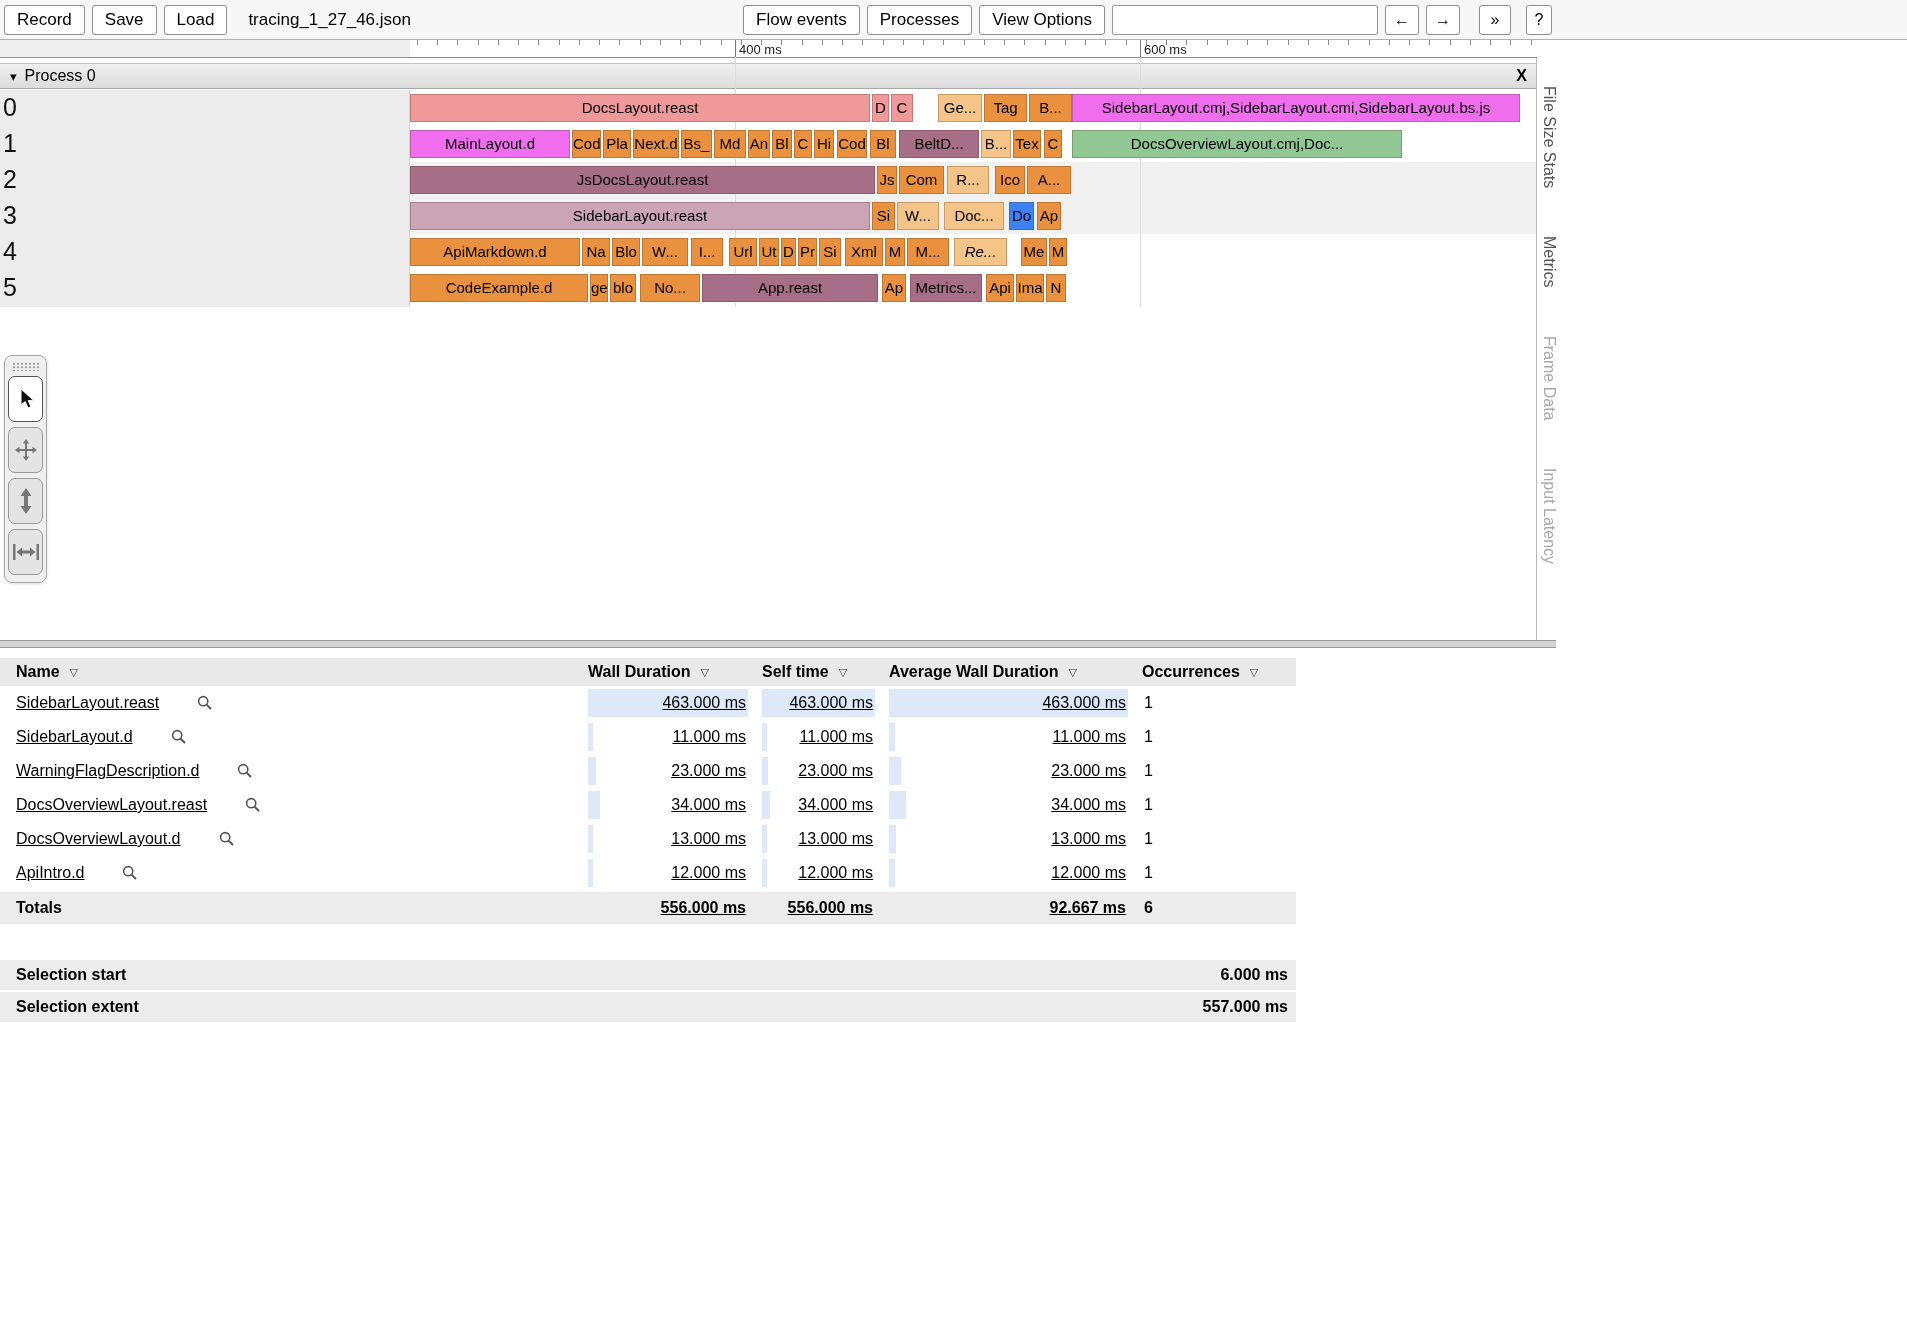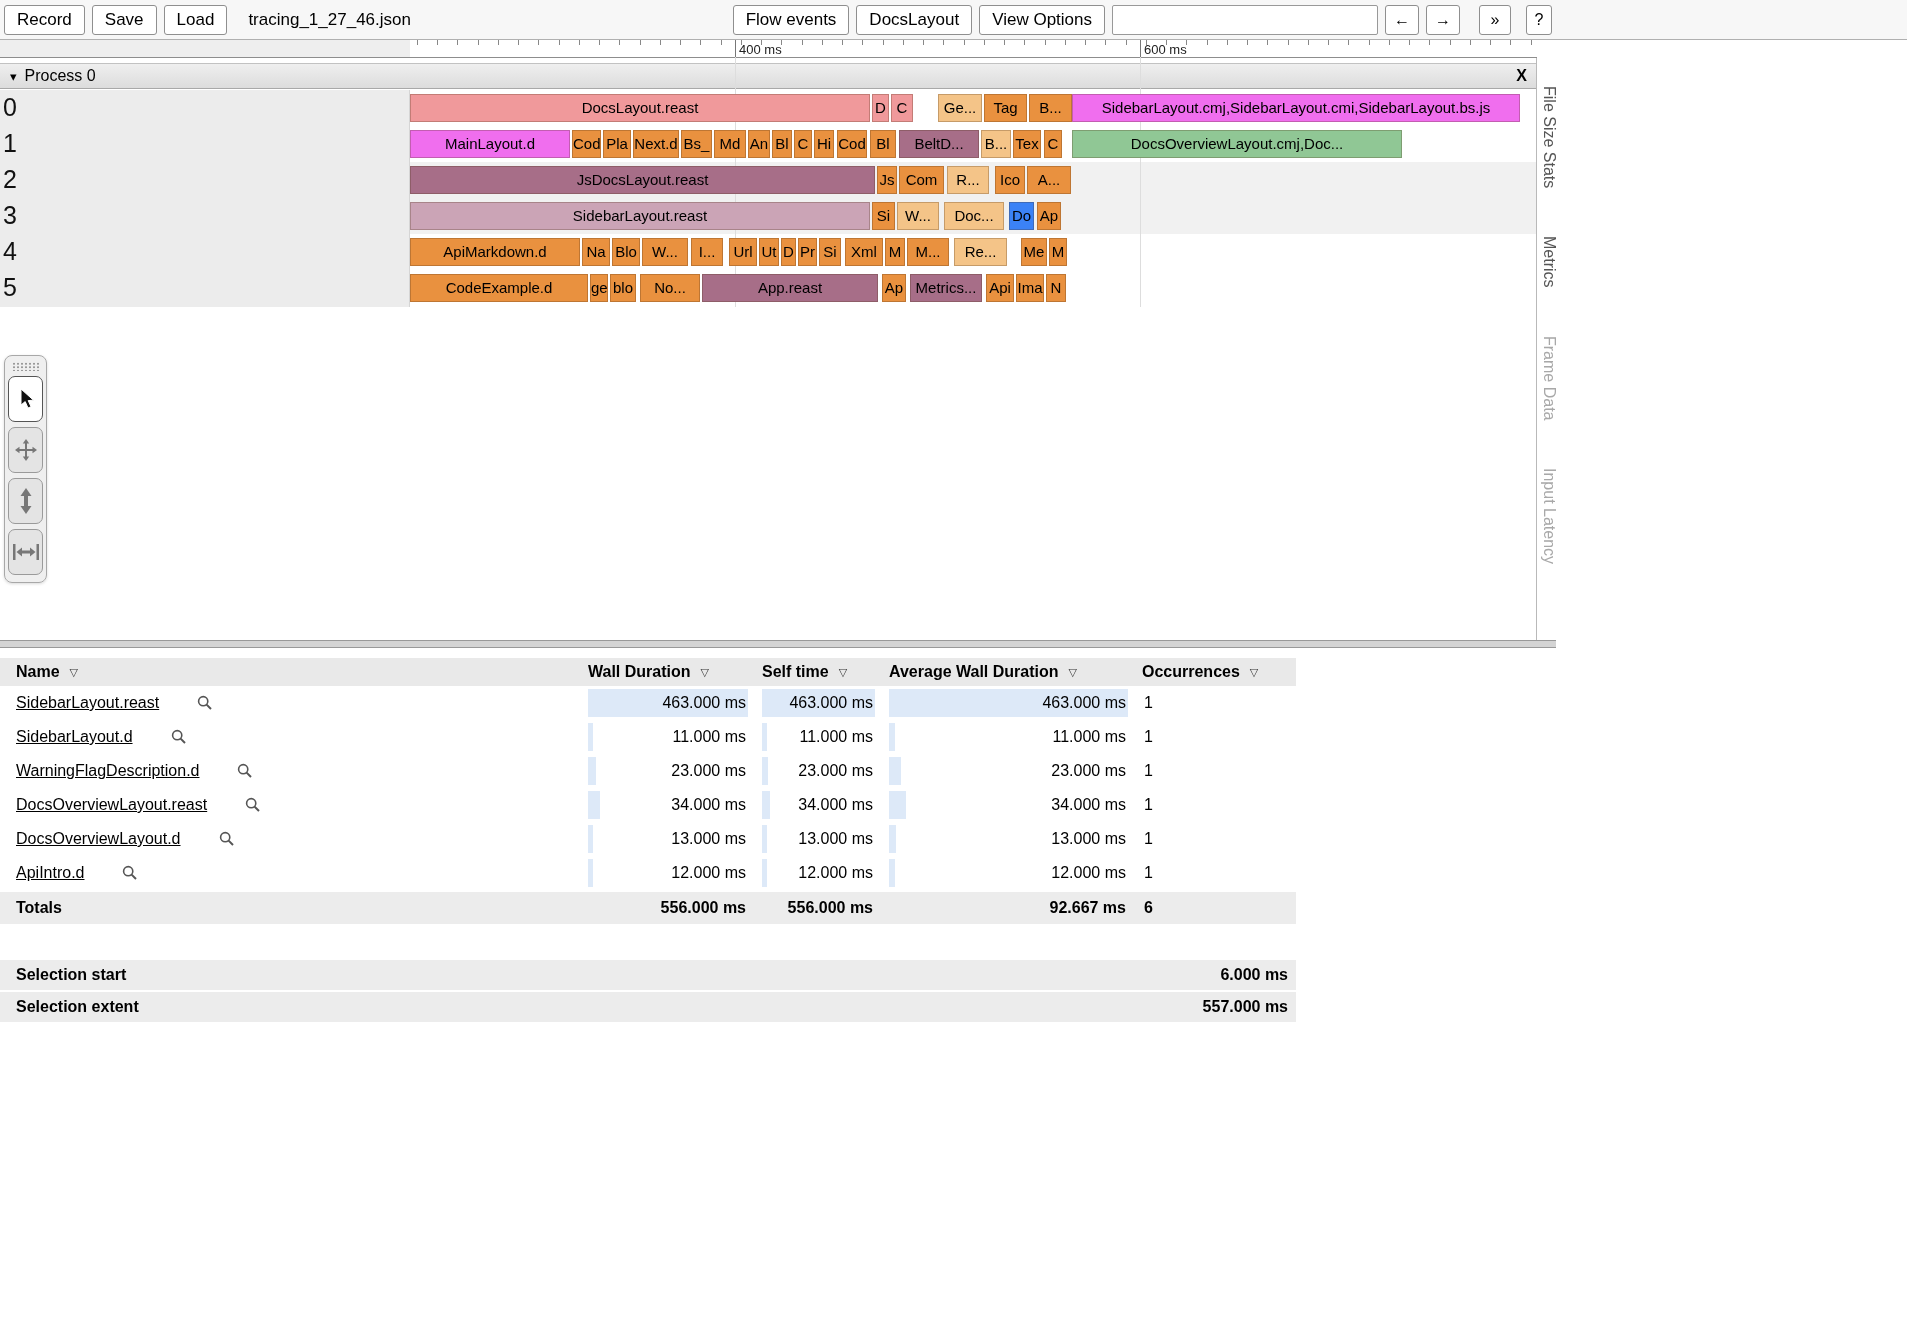--- a/index.html
+++ b/index.html
@@ -67,21 +67,21 @@
   .sel-text { font-weight:bold; font-size:17px; }
   .analysis-tab { margin-left:38px; border:1px solid #8f8f8f; background:#fff; padding:7px 20px; font-size:16px; cursor:pointer; }
   .atable { width:1296px; margin-top:2px; }
   .arow { display:grid; grid-template-columns:588px 160px 14px 113px 14px 239px 14px 154px; align-items:center; height:34px; }
   .arow.header { background:#e9e9e9; height:28px; font-weight:bold; }
   .hdr { display:flex; align-items:center; gap:10px; cursor:pointer; }
   .name-cell { padding-left:16px; display:flex; align-items:center; }
   .sort { font-size:11px; color:#333; font-weight:normal; }
   .cell.num { position:relative; text-align:right; height:100%; line-height:34px; }
   .vbar { position:absolute; left:0; top:3px; bottom:3px; background:var(--bar-blue); min-width:5px; }
-  .cell.num span { position:relative; padding-right:2px; }
+  .cell.num span { position:relative; padding-right:2px;text-decoration:underline; }
   .cell.occ { padding-left:2px; }
   .name-link { text-decoration:underline; cursor:pointer; }
   .mag { margin-left:38px; display:inline-flex; cursor:pointer; }
   .arow.totals { background:#ececec; font-weight:bold; height:32px; margin-top:2px; }
   .arow.totals .cell.num { line-height:32px; }
   .gap { height:100%; }
   .sel-info { margin-top:36px; width:1296px; }
   .sel-row { display:flex; justify-content:space-between; background:#ececec; height:30px; line-height:30px;
              font-weight:bold; padding:0 8px 0 16px; margin-bottom:2px; }
 </style>
@@ -91,21 +91,21 @@
 <div class="app">
 
   <div class="toolbar">
     <div class="toolbar-inner">
       <button class="btn">Record</button>
       <button class="btn">Save</button>
       <button class="btn">Load</button>
       <span class="filename">tracing_1_27_46.json</span>
       <span class="spacer"></span>
       <button class="btn">Flow events</button>
-      <button class="btn">DocsLayout</button>
+      <button class="btn">Processes</button>
       <button class="btn">View Options</button>
       <input class="search" type="text" value="" style="">
       <button class="btn nav">←</button>
       <button class="btn nav">→</button>
       <button class="btn nav more">»</button>
       <button class="btn nav help">?</button>
     </div>
   </div>
 
   <div class="timeline">
@@ -235,21 +235,21 @@
           <div class="slice" style="left: 232px; width: 46px; background: rgb(233, 145, 63);">W...</div>
           <div class="slice" style="left: 281px; width: 32px; background: rgb(233, 145, 63);">I...</div>
           <div class="slice" style="left: 319px; width: 28px; background: rgb(233, 145, 63);">Url</div>
           <div class="slice" style="left: 349px; width: 20px; background: rgb(233, 145, 63);">Ut</div>
           <div class="slice" style="left: 371px; width: 15px; background: rgb(233, 145, 63);">D</div>
           <div class="slice" style="left: 388px; width: 19px; background: rgb(233, 145, 63);">Pr</div>
           <div class="slice" style="left: 409px; width: 22px; background: rgb(233, 145, 63);">Si</div>
           <div class="slice" style="left: 435px; width: 38px; background: rgb(233, 145, 63);">Xml</div>
           <div class="slice" style="left: 475px; width: 20px; background: rgb(233, 145, 63);">M</div>
           <div class="slice" style="left: 497px; width: 42px; background: rgb(233, 145, 63);">M...</div>
-          <div class="slice" style="left: 544px; width: 53px; background: rgb(244, 196, 136);">Re...</div>
+          <div class="slice" style="left: 544px; width: 53px; background: rgb(244, 196, 136); font-style: italic;">Re...</div>
           <div class="slice" style="left: 611px; width: 26px; background: rgb(233, 145, 63);">Me</div>
           <div class="slice" style="left: 639px; width: 18px; background: rgb(233, 145, 63);">M</div>
         </div>
         <div class="track-row" style="top: 180px;">
           <div class="slice" style="left: 0px; width: 178px; background: rgb(233, 145, 63);">CodeExample.d</div>
           <div class="slice" style="left: 180px; width: 18px; background: rgb(233, 145, 63);">ge</div>
           <div class="slice" style="left: 200px; width: 26px; background: rgb(233, 145, 63);">blo</div>
           <div class="slice" style="left: 230px; width: 60px; background: rgb(233, 145, 63);">No...</div>
           <div class="slice" style="left: 292px; width: 176px; background: rgb(167, 110, 136);">App.reast</div>
           <div class="slice" style="left: 472px; width: 24px; background: rgb(233, 145, 63);">Ap</div>

